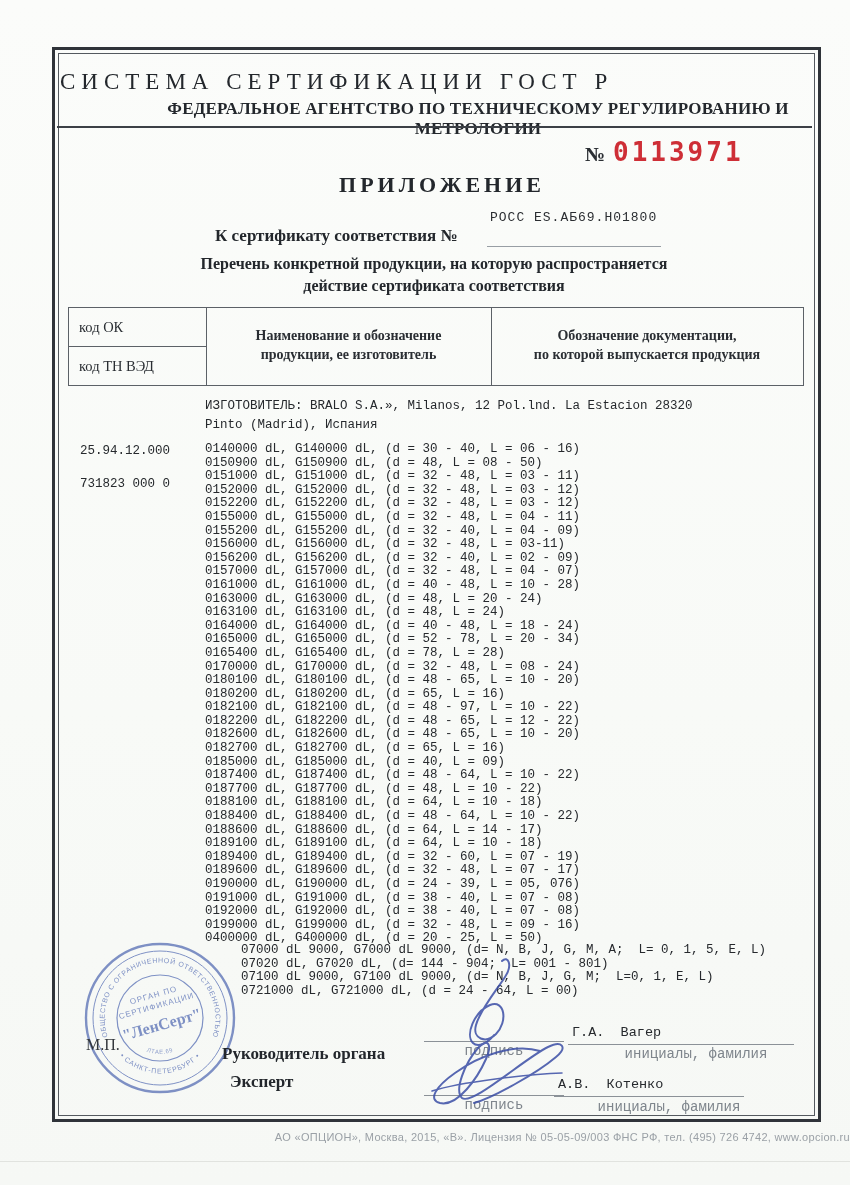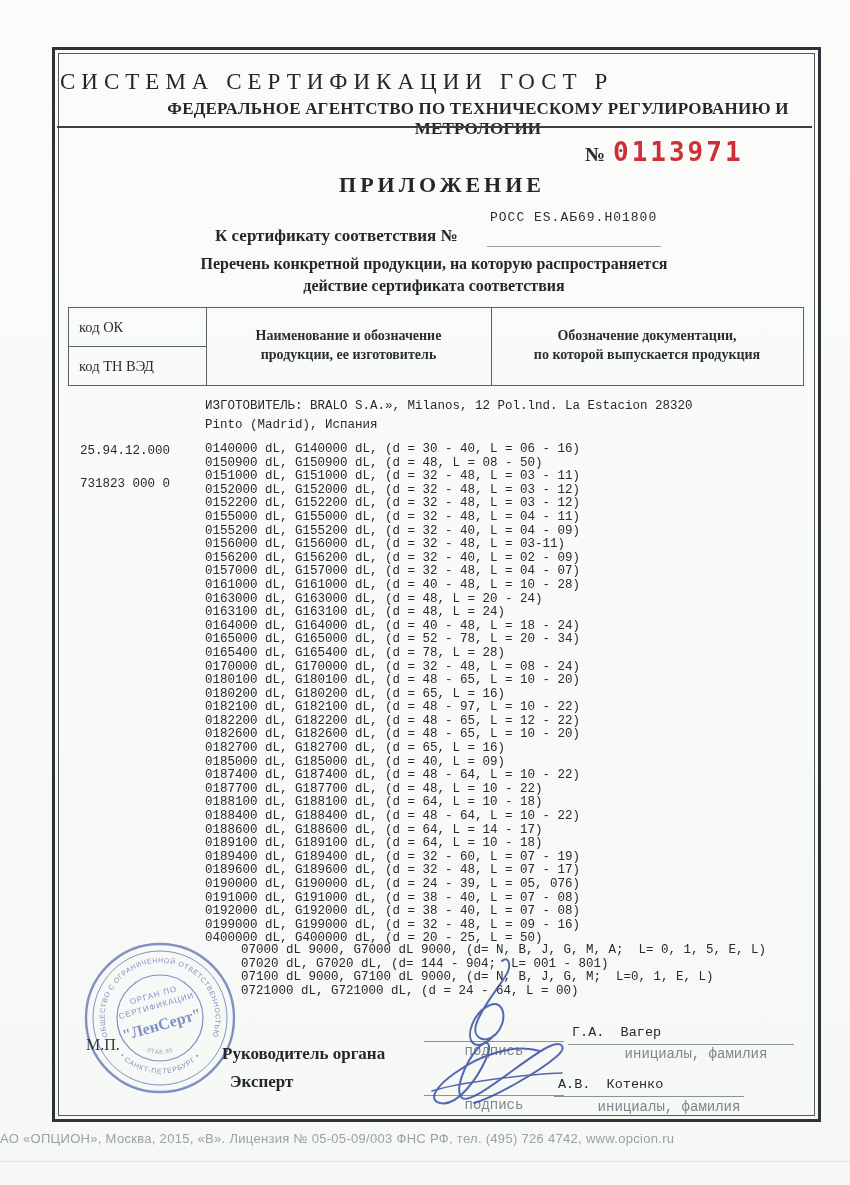--- a/index.html
+++ b/index.html
@@ -46,21 +46,21 @@
   .l-sign2{left:424px;top:1095px;width:140px;}
   .l-name2{left:554px;top:1096px;width:190px;}
   .caption{font-family:Liberation Mono, monospace;font-size:14px;color:#7e858c;text-align:center;}
   .cap-sign1{left:424px;top:1043px;width:140px;}
   .cap-init1{left:596px;top:1046px;width:200px;}
   .cap-sign2{left:424px;top:1097px;width:140px;}
   .cap-init2{left:574px;top:1099px;width:190px;}
   .sig-name{font-family:"Liberation Mono",monospace;font-size:13.5px;color:#26292d;white-space:pre;}
   .name-head{left:572px;top:1025px;}
   .name-expert{left:558px;top:1077px;}
-  .footer{left:0;top:1131px;width:850px;text-align:left;font-family:"Liberation Sans",sans-serif;font-size:13px;color:#9aa0a6;letter-spacing:0.3px;}
+  .footer{left:0;top:1131px;width:850px;text-align:right;font-family:"Liberation Sans",sans-serif;font-size:11px;color:#9aa0a6;letter-spacing:0.3px;}
   .scan-edge{left:0;top:1161px;width:850px;border-top:1px solid #e1e3df;height:0;}
   .stamp-svg{left:70px;top:928px;}
   .sign-svg{left:410px;top:955px;}
 </style>
 </head>
 <body>
 
 <div class="page">
   <div class="frame">
     <div class="frame-inner"></div>

